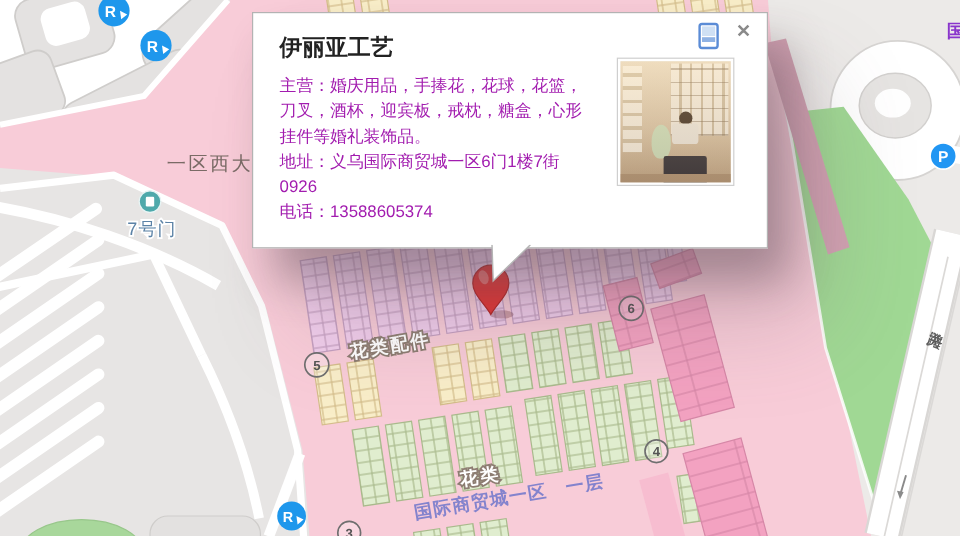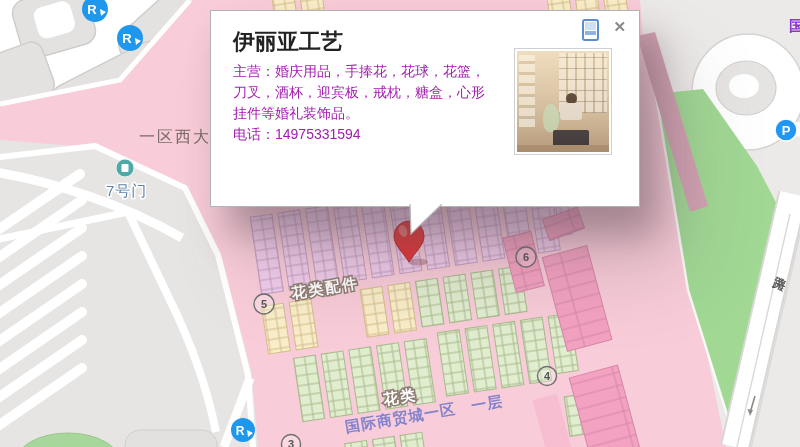--- a/index.html
+++ b/index.html
@@ -6,21 +6,21 @@
   .stage{position:relative;width:800px;height:447px;overflow:hidden;
          font-family:"Liberation Sans",sans-serif;background:#f8ccd8;}
   .stage svg{position:absolute;left:0;top:0;}
   svg text{font-family:"Liberation Sans",sans-serif;}
 
   
   .popup{position:absolute;left:210px;top:10px;width:428px;height:195px;
          background:#fff;border:1px solid #b3b3b3;z-index:20;
          box-shadow:18px 28px 34px rgba(100,80,90,.45),44px 62px 80px rgba(100,80,90,.22);}
   .popup-tail{position:absolute;left:404px;top:204px;width:40px;height:32px;z-index:21;}
-  .popup-title{position:absolute;left:22px;top:16px;font-size:22px;font-weight:bold;color:#222;}
+  .popup-title{position:absolute;left:22px;top:16px;font-size:19px;font-weight:bold;color:#222;}
   .popup-body{position:absolute;left:22px;top:50px;width:262px;
               font-size:14px;line-height:21px;color:#a21caf;}
   .popup-body p{margin:0;}
   .icon-close{position:absolute;right:13px;top:6px;font-size:15px;font-weight:bold;
               color:#8a8a8a;cursor:pointer;line-height:20px;}
   .phone-icon{position:absolute;right:40px;top:8px;width:13px;height:18px;
               border:2px solid #5b8cd6;border-radius:3px;background:#fff;cursor:pointer;}
   .phone-icon .screen{margin:1px;height:8px;background:#cfe0f4;}
   .phone-icon .keys{margin:1px;height:4px;background:#8fb2e4;}
 
@@ -244,21 +244,22 @@
 <div class="popup">
   <div class="popup-title">伊丽亚工艺</div>
   <div class="phone-icon">
     <div class="screen"></div>
     <div class="keys"></div>
   </div>
   <div class="icon-close">✕</div>
 
   <div class="popup-body">
     <p><span>主营：</span><span>婚庆用品，手捧花，花球，花篮，刀叉，酒杯，迎宾板，戒枕，糖盒，心形挂件等婚礼装饰品。</span></p>
-    <p><span>电话：</span><span>14975331594</span></p>
+    <p><span>地址：</span><span>义乌国际商贸城一区6门1楼7街0926</span></p>
+    <p><span>电话：</span><span>13588605374</span></p>
   </div>
 
   <div class="photo">
     <div class="art">
       <div class="shelf-right"></div>
       <div class="shelf-left"></div>
       <div class="plant"></div>
       <div class="head"></div>
       <div class="body"></div>
       <div class="counter"></div>

